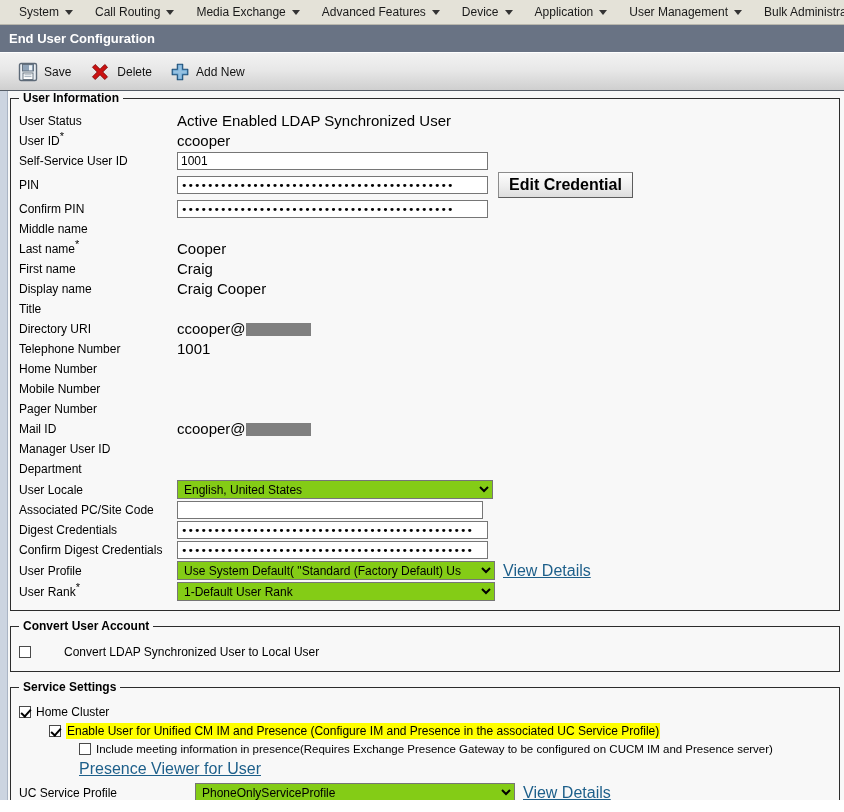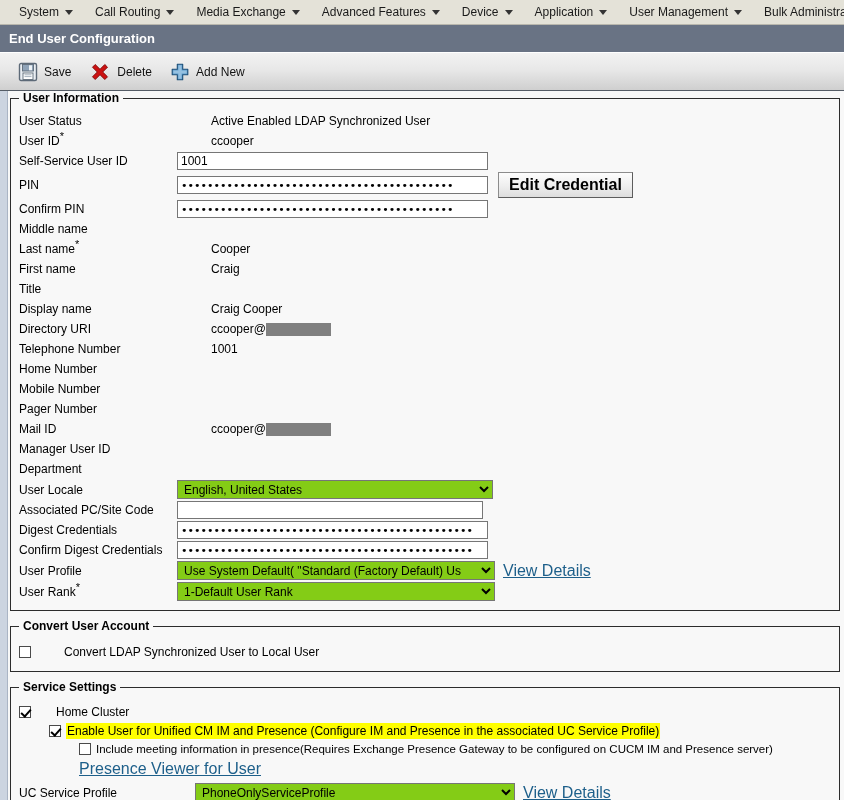--- a/index.html
+++ b/index.html
@@ -122,26 +122,25 @@
   }
   .flabel {
     width: 158px;
     flex: 0 0 158px;
     font-size: 12px;
     color: #000;
     line-height: 16px;
   }
   .req { color: #000; font-size: 11px; vertical-align: super; line-height: 0; }
   .fval {
-    font-size: 12px;
+    font-size: 15px;
     color: #000;
     line-height: 16px;
     display: flex;
     align-items: center;
-    margin-left: 34px;
   }
   .redact {
     display: inline-block;
     width: 65px;
     height: 13px;
     background: #808080;
     vertical-align: middle;
   }
 
   input.txt {
@@ -353,27 +352,27 @@
       <div class="flabel"><span>Last name</span><span class="req">*</span></div>
       <div class="fval">Cooper</div>
     </div>
 
     <div class="frow">
       <div class="flabel">First name</div>
       <div class="fval">Craig</div>
     </div>
 
     <div class="frow">
-      <div class="flabel">Title</div>
-      <div class="fval"></div>
-    </div>
-
-    <div class="frow">
       <div class="flabel">Display name</div>
       <div class="fval">Craig Cooper</div>
+    </div>
+
+    <div class="frow">
+      <div class="flabel">Title</div>
+      <div class="fval"></div>
     </div>
 
     <div class="frow">
       <div class="flabel">Directory URI</div>
       <div class="fval">
         <span>ccooper@</span>
           <span class="redact"></span>
       </div>
     </div>
 
@@ -457,21 +456,21 @@
     <legend>Convert User Account</legend>
     <div class="crow" style="margin-top:4px;gap:28px;">
       <input type="checkbox" class="chk" style="">
       <span>Convert LDAP Synchronized User to Local User</span>
     </div>
   </fieldset>
 
   <fieldset class="box" style="padding-bottom:12px;">
     <legend>Service Settings</legend>
 
-    <div class="crow" style="margin-top:3px;gap:20px;">
+    <div class="crow" style="margin-top:3px;">
       <input type="checkbox" class="chk" checked="" style="">
       <span>Home Cluster</span>
     </div>
 
     <div class="crow indent1">
       <input type="checkbox" class="chk" checked="" style="">
       <span class="hl">Enable User for Unified CM IM and Presence (Configure IM and Presence in the associated UC Service Profile)</span>
     </div>
 
     <div class="crow indent2">

